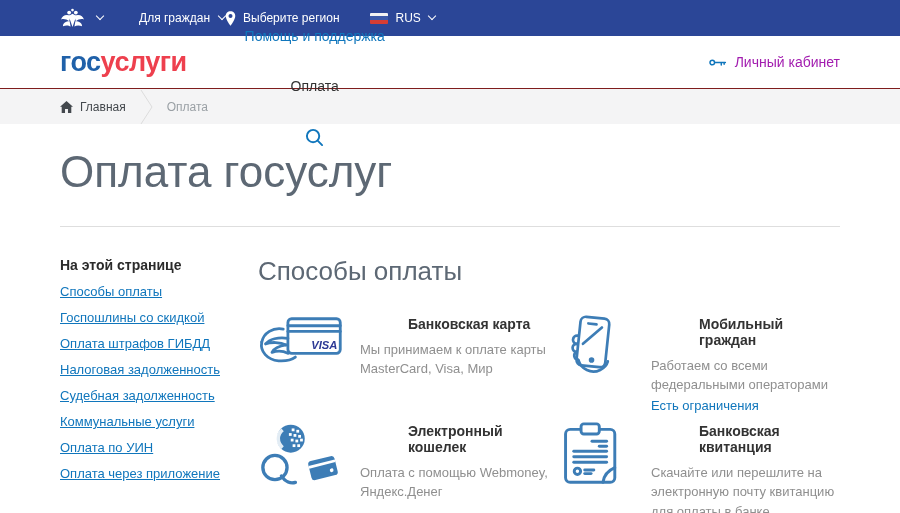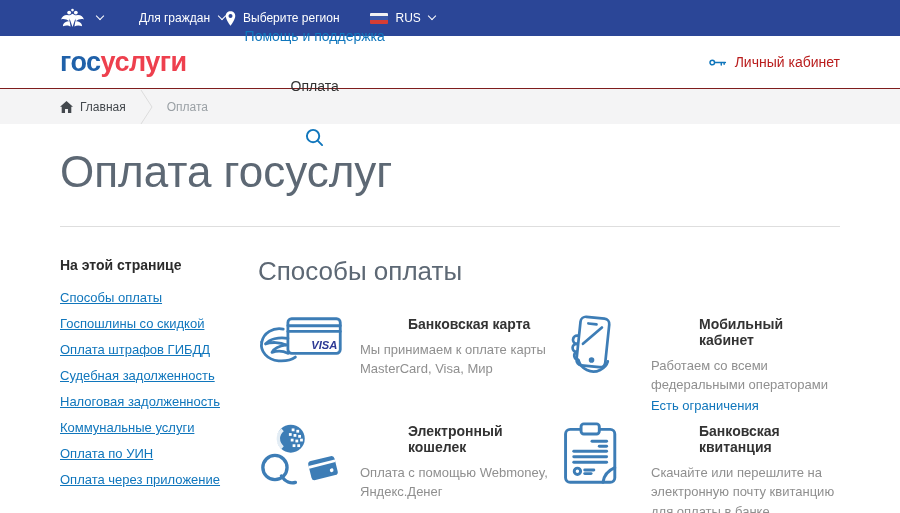--- a/index.html
+++ b/index.html
@@ -29,38 +29,38 @@
 
   
   .header { height:52px; background:#fff; }
   .header-inner { display:flex; align-items:center; height:100%; }
   .logo { font-size:27px; font-weight:bold; letter-spacing:-0.5px; text-decoration:none; cursor:pointer; line-height:1; }
   .logo-blue { color:#2061a9; } .logo-red { color:#ee404e; }
   .main-nav { display:flex; align-items:center; margin-left:58px; gap:34px; font-size:14px;flex-direction:column; }
   .nav-link { color:#1076bc; text-decoration:none; cursor:pointer; }
   .nav-link.active { color:#333; }
   .search-btn { cursor:pointer; display:flex; align-items:center; }
-  .account { margin-left:auto; color:#b91c1c; font-size:14px; display:flex; align-items:center; gap:8px;
+  .account { margin-left:auto; color:#a21caf; font-size:14px; display:flex; align-items:center; gap:8px;
              text-decoration:none; cursor:pointer; }
 
   
   .breadcrumb-bar { background:#f4f4f5; height:36px; border-top:1px solid #7f1d1d; }
   .bc-inner { display:flex; align-items:center; height:100%; font-size:12px; gap:14px; }
   .bc-home { display:flex; align-items:center; gap:7px; color:#43484d; text-decoration:none; cursor:pointer; }
   .bc-sep { display:flex; align-items:center; }
   .bc-current { color:#9aa0a5; }
 
   
   .page-title { margin:24px 0 0; font-size:44px; font-weight:400; color:#5d6874; line-height:1.1; }
   .title-divider { border:none; border-top:1px solid #dedede; margin:30px 0 0; }
 
   
   .content { display:flex; margin-top:30px; }
   .sidebar { width:198px; flex-shrink:0; }
-  .sidebar-heading { font-size:14px; font-weight:bold; color:#2b2b2b; margin-bottom:17px; }
+  .sidebar-heading { font-size:14px; font-weight:bold; color:#2b2b2b; margin-bottom:11px; }
   .sidebar-link { display:block; font-size:13px; color:#1076bc; margin-bottom:11px; cursor:pointer;
                   text-decoration:underline; line-height:15px; }
   .main-col { flex:1; }
   .section-title { margin:0; font-size:26px; color:#5d6874; font-weight:400; line-height:1.1; }
   .methods-grid { display:grid; grid-template-columns:1fr 1fr; grid-template-rows:107px auto; margin-top:28px; }
   .method { display:flex; align-items:flex-start; }
   .method-icon { width:86px; flex-shrink:0; margin-right:16px; display:flex; justify-content:center; }
   .method-title { font-size:14px; font-weight:bold; color:#333; margin:2px 0 8px;padding-left:48px; }
   .method-desc { font-size:13px; color:#8f8f8f; line-height:19.5px; margin:0; }
   .method-link { display:inline-block; font-size:13px; color:#1076bc; margin-top:3px; text-decoration:none; cursor:pointer; }
@@ -165,22 +165,22 @@
     <h1 class="page-title">Оплата госуслуг</h1>
     <hr class="title-divider">
 
     <div class="content">
 
       <aside class="sidebar">
         <div class="sidebar-heading">На этой странице</div>
         <a class="sidebar-link">Способы оплаты</a>
         <a class="sidebar-link">Госпошлины со скидкой</a>
         <a class="sidebar-link">Оплата штрафов ГИБДД</a>
+        <a class="sidebar-link">Налоговая задолженность</a>
         <a class="sidebar-link">Судебная задолженность</a>
-        <a class="sidebar-link">Налоговая задолженность</a>
         <a class="sidebar-link">Коммунальные услуги</a>
         <a class="sidebar-link">Оплата по УИН</a>
         <a class="sidebar-link">Оплата через приложение</a>
       </aside>
 
       <main class="main-col">
         <h2 class="section-title">Способы оплаты</h2>
 
         <div class="methods-grid">
 
@@ -214,21 +214,21 @@
                   <line x1="22" y1="33" x2="43" y2="15"></line>
                   <circle cx="31.5" cy="51" r="1.6"></circle>
                   <path d="M16 24 a4.5 4.5 0 0 0 -1 9"></path>
                   <path d="M15 33 a4.5 4.5 0 0 0 0 9"></path>
                   <path d="M15 42 a4.5 4.5 0 0 0 1.5 8.6"></path>
                   <path d="M17 51 C20 61 31 67 41 62 C46 59.5 48.5 56.5 49.5 52.5"></path>
                 </g>
               </svg>
             </div>
             <div class="method-text">
-              <div class="method-title">Мобильный кабинет</div>
+              <div class="method-title">Мобильный граждан</div>
               <p class="method-desc">Работаем со всеми федеральными операторами</p>
               <a class="method-link">Есть ограничения</a>
             </div>
           </div>
 
           <div class="method">
             <div class="method-icon">
               <svg viewBox="0 0 92 72" width="86" height="67" aria-hidden="true">
 
                 <circle cx="35" cy="19" r="15" fill="#3d7db6"></circle>

